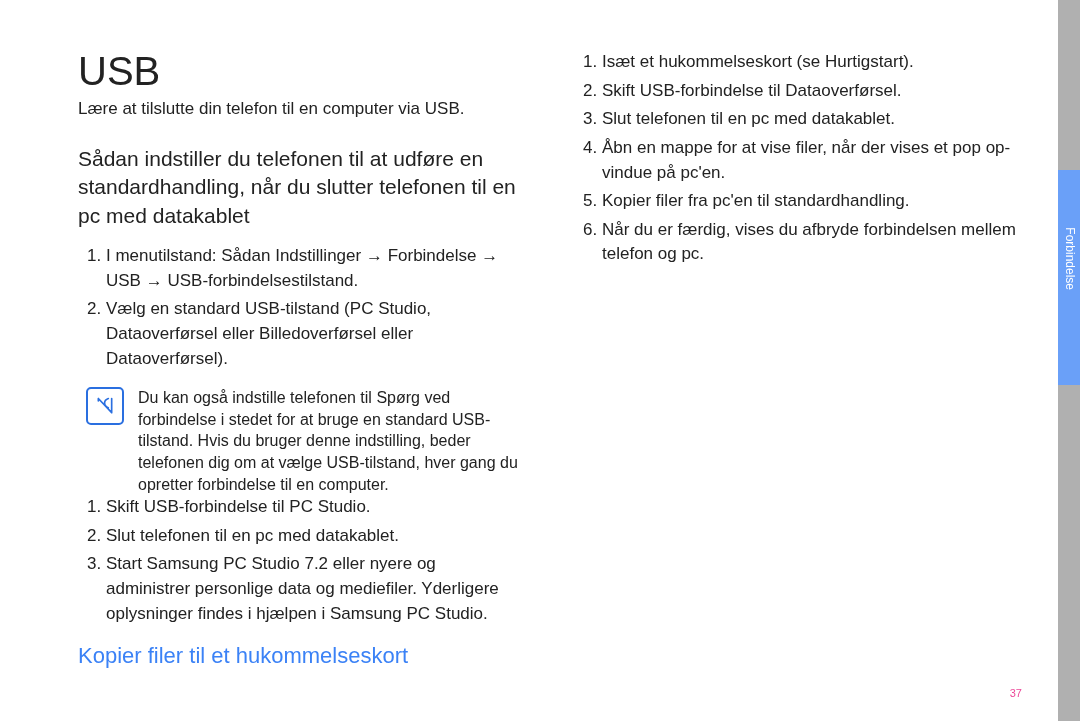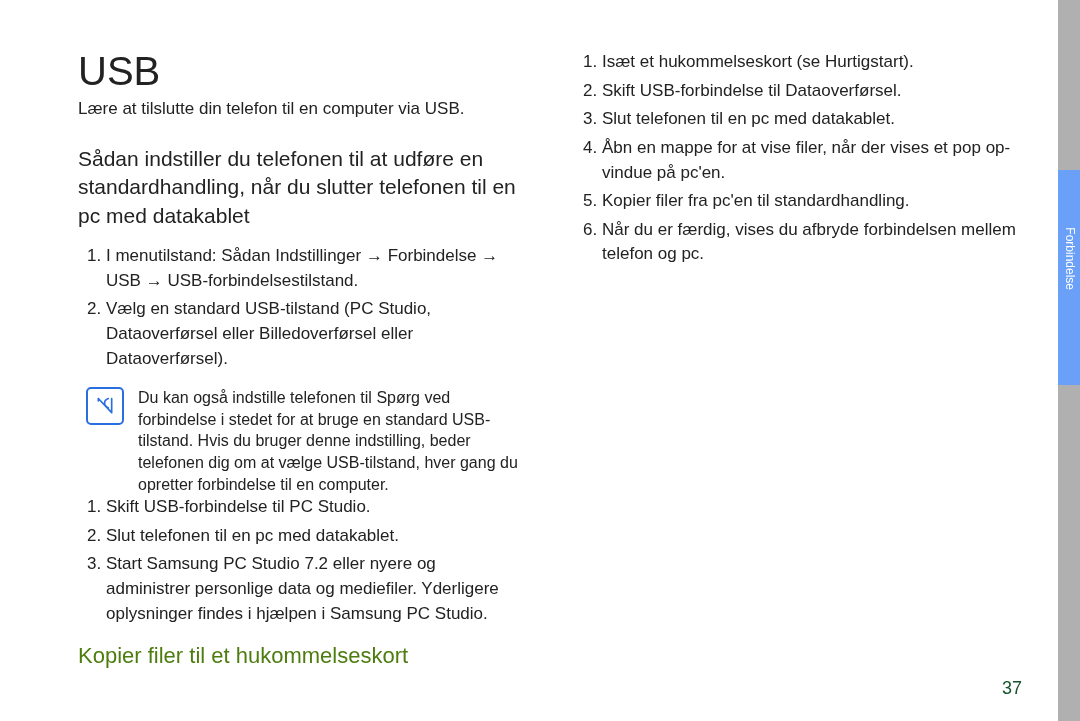--- a/index.html
+++ b/index.html
@@ -5,29 +5,29 @@
   html,body{margin:0;padding:0;width:1080px;height:721px;background:#fff;font-family:Arial,Helvetica,sans-serif;color:#222;position:relative;overflow:hidden}
   .side-tab{position:absolute;right:0;top:0;width:22px;height:721px}
   .tab-seg{width:22px}
   .tab-grey{background:#b0b0b0}
   .tab-blue{background:#6aa0f8}
   .tab-label{position:absolute;right:3px;top:290px;transform:rotate(90deg);transform-origin:right top;font-size:12px;color:#fff;white-space:nowrap}
   .page{position:absolute;left:78px;top:50px;right:60px;bottom:40px;column-count:2;column-gap:50px;column-fill:auto}
   .page > *{break-inside:avoid-column}
   h1{font-size:40px;font-weight:400;margin:0 0 6px 0;line-height:1.05}
   .intro{font-size:17px;line-height:1.35;margin:0 0 24px 0}
-  h2{color:#4d7c0f;font-size:22px;font-weight:400;margin:0 0 2px 0;line-height:1.25}
+  h2{color:#3b82f6;font-size:22px;font-weight:400;margin:0 0 2px 0;line-height:1.25}
   .body{font-size:21px;line-height:1.35;margin:0 0 14px 0}
   ol{margin:0 0 16px 0;padding-left:28px;font-size:17px;line-height:1.45}
   ol li{margin-bottom:4px}
   .bold{font-weight:400}
   .note{display:flex;gap:14px;margin:0 0 0 8px;font-size:16px;line-height:1.35}
   .note-icon{flex:0 0 34px;height:34px;border:2px solid #2a6fe0;border-radius:5px;display:flex;align-items:center;justify-content:center}
   .note-icon svg{width:20px;height:20px}
-  .page-num{position:absolute;right:58px;bottom:22px;font-size:18px;color:#14532d}
+  .page-num{position:absolute;right:58px;bottom:22px;font-size:11px;color:#ec4899}
   .allow-break{break-inside:auto}
 </style>
 </head>
 <body>
 
 <div class="side-tab">
   <div class="tab-seg tab-grey" style="height:170px"></div>
   <div class="tab-seg tab-blue" style="height:215px"></div>
   <div class="tab-seg tab-grey" style="height:336px"></div>
   <span class="tab-label">Forbindelse</span>

